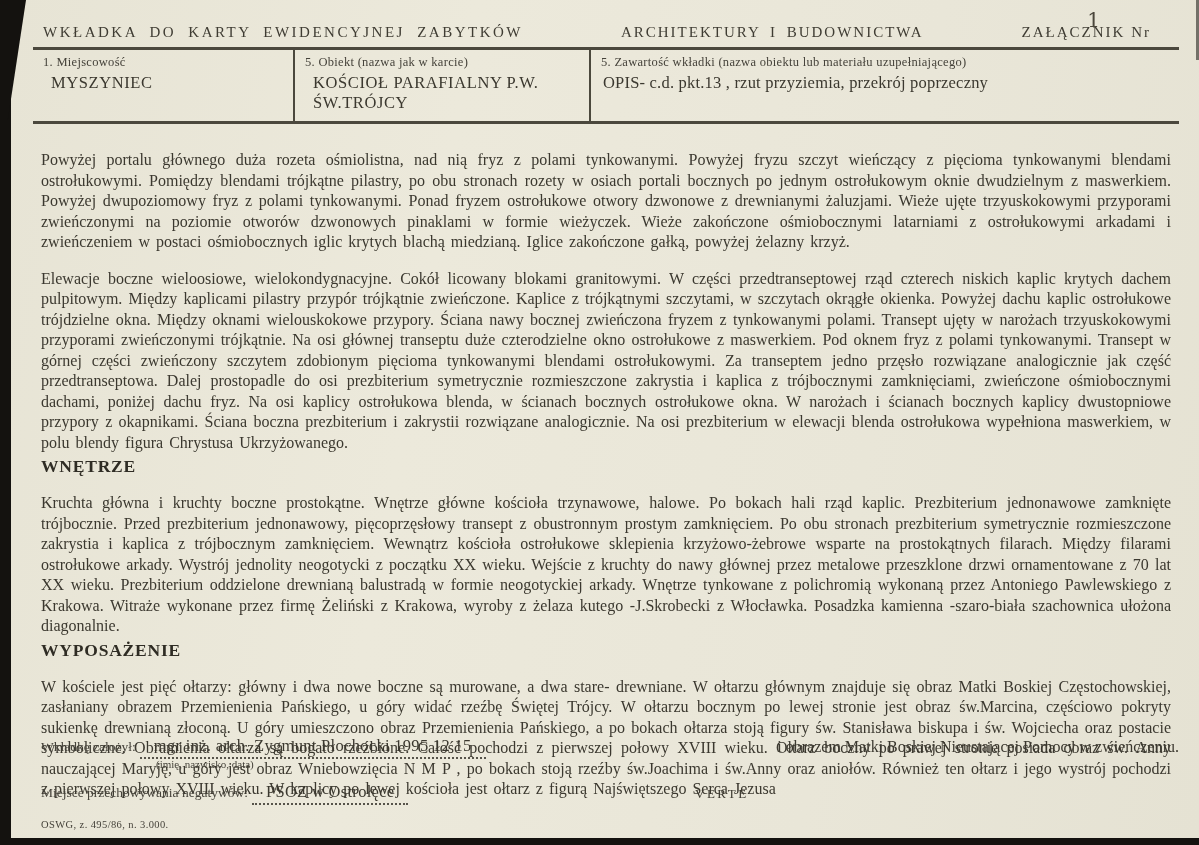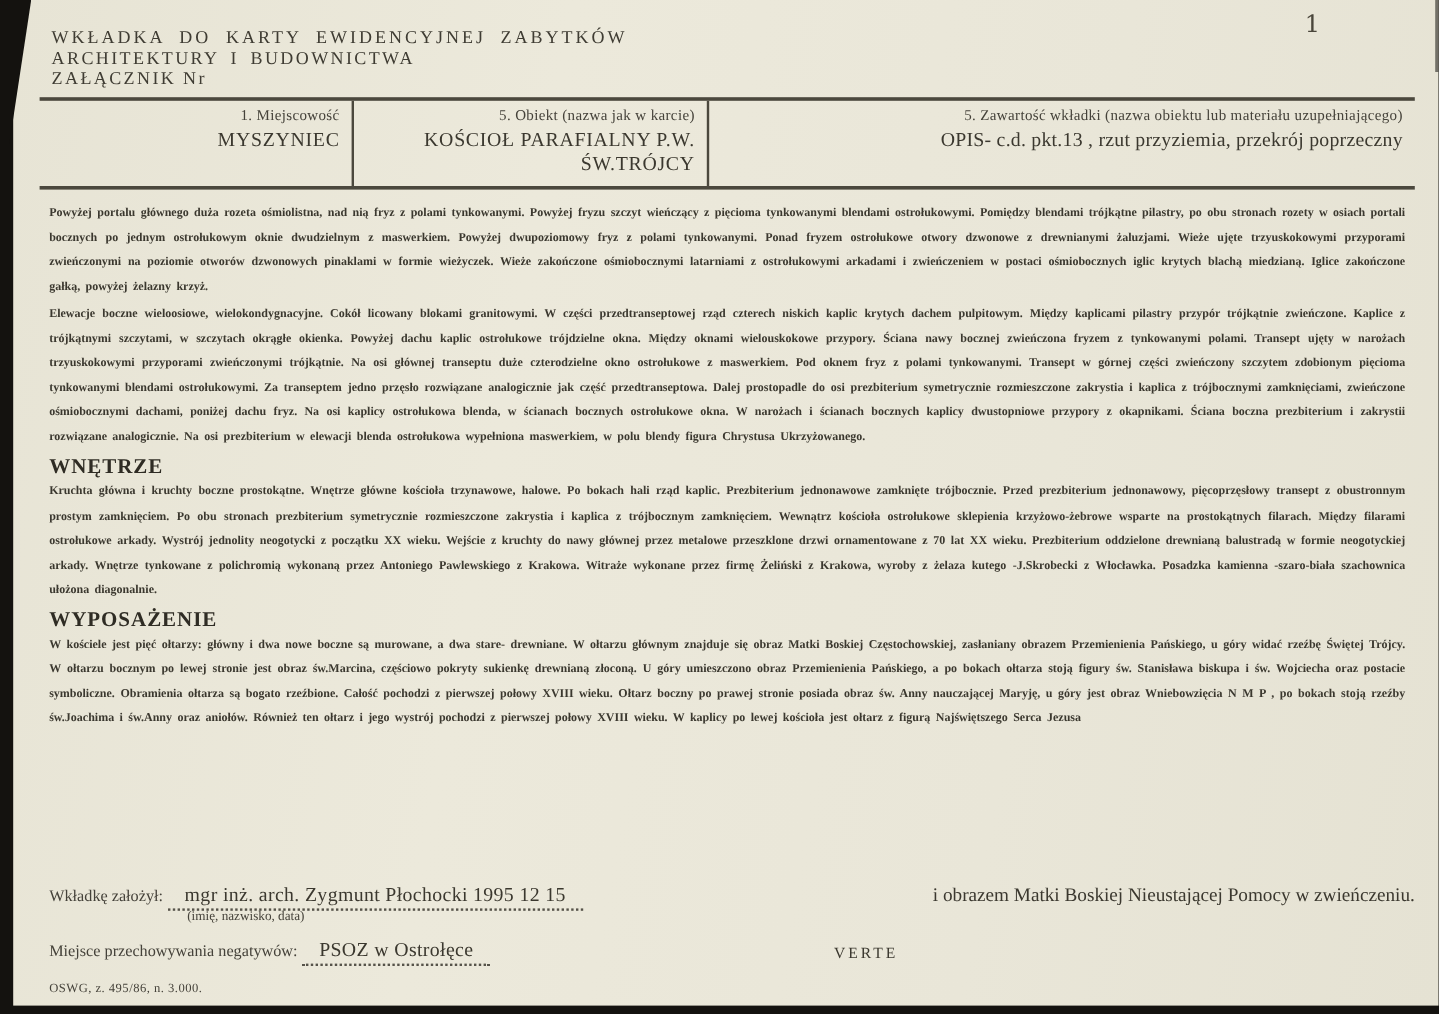--- a/index.html
+++ b/index.html
@@ -7,39 +7,39 @@
         font-family:"Liberation Serif","DejaVu Serif",serif;color:#3b382f;}
   .paper{position:absolute;left:11px;top:0;right:0;bottom:7px;background:#eae7d9;
          background:linear-gradient(100deg,#e7e4d5 0%,#ece9db 35%,#e9e6d8 70%,#e5e2d3 100%);
          padding:0 18px 0 20px;box-sizing:border-box;}
   .edge-tl{position:absolute;left:0;top:0;width:26px;height:120px;background:#14120f;
            clip-path:polygon(0 0,100% 0,30% 100%,0 100%);}
   .edge-r{position:absolute;right:0;top:0;width:3px;height:60px;background:rgba(20,18,15,.55);}
 
   
   .hdr{position:relative;display:flex;justify-content:space-between;align-items:baseline;
-       padding:24px 30px 6px 12px;flex-direction:column;}
+       padding:24px 30px 6px 12px;}
   .hdr .t1{font-size:15px;letter-spacing:2.5px;word-spacing:6px;color:#3f3c33;}
   .hdr .t2{font-size:15px;letter-spacing:2px;word-spacing:4px;color:#3f3c33;}
   .hdr .t3{font-size:15px;letter-spacing:2px;color:#3f3c33;}
   .pageno{position:absolute;right:99px;top:8px;font-size:20px;color:#4a463b;font-family:"DejaVu Serif",serif;}
 
   
   .fields{display:grid;grid-template-columns:260px 296px 1fr;border-top:3px solid #4b483d;
-          border-bottom:3px solid #4b483d;margin:0 2px;text-align:right;}
+          border-bottom:3px solid #4b483d;margin:0 2px;}
   .cell{padding:5px 10px 8px 10px;min-height:44px;}
   .cell+.cell{border-left:2px solid #4b483d;}
   .flabel{font-size:12.5px;color:#45423a;letter-spacing:.3px;}
   .fvalue{font-size:16.5px;margin-top:3px;margin-left:8px;color:#3b382f;letter-spacing:.6px;line-height:20px;}
   .fvalue.v3{margin-left:2px;letter-spacing:.2px;}
 
   
   main{padding:10px 10px 0 10px;}
-  main p{margin:0 0 2px 0;font-size:10px;line-height:20.5px;text-align:justify;
-         word-spacing:2px;color:#3b382f;font-weight:bold;}
+  main p{margin:16px 0 2px 0;font-size:16px;line-height:20.5px;text-align:justify;
+         word-spacing:2px;color:#3b382f;}
   main h2{margin:2px 0 1px 0;font-size:17.5px;line-height:22px;letter-spacing:.8px;
           color:#2f2c24;font-weight:bold;}
 
   
   .footer{position:absolute;left:30px;right:20px;bottom:8px;}
   .frow{display:flex;align-items:flex-start;}
   .frow1 .left{width:552px;flex:none;}
   .flbl{font-size:13.5px;color:#45423a;white-space:nowrap;}
   .fill{display:inline-block;border-bottom:2px dotted #56534a;padding:0 14px 1px 14px;
         font-size:16.5px;color:#3b382f;letter-spacing:.3px;white-space:nowrap;}

